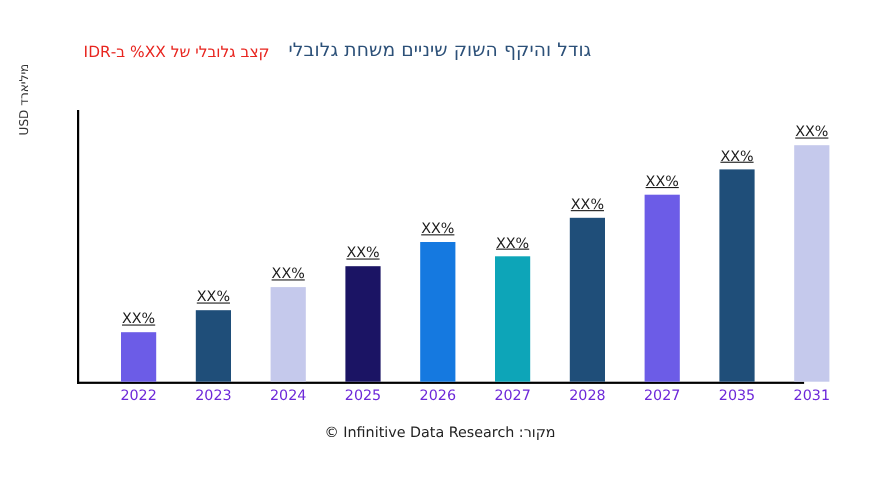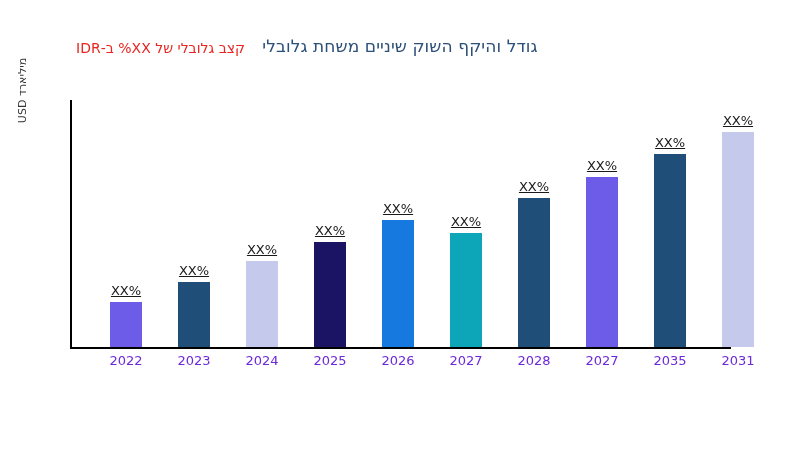--- a/index.html
+++ b/index.html
@@ -196,14 +196,15 @@
           <div class="bar-tick">2035</div>
         </div>
         <div class="bar-group" style="left: 652px; height: 247px;">
           <div class="bar" style="height: 215px; background: rgb(197, 201, 236);"></div>
           <div class="bar-value" style="bottom: 219px;">XX%</div>
           <div class="bar-tick">2031</div>
         </div>
       </div>
   </div>
 
+  <div id="source-note">מקור: Infinitive Data Research ©</div>
 
 </div>
 
 </body></html>

